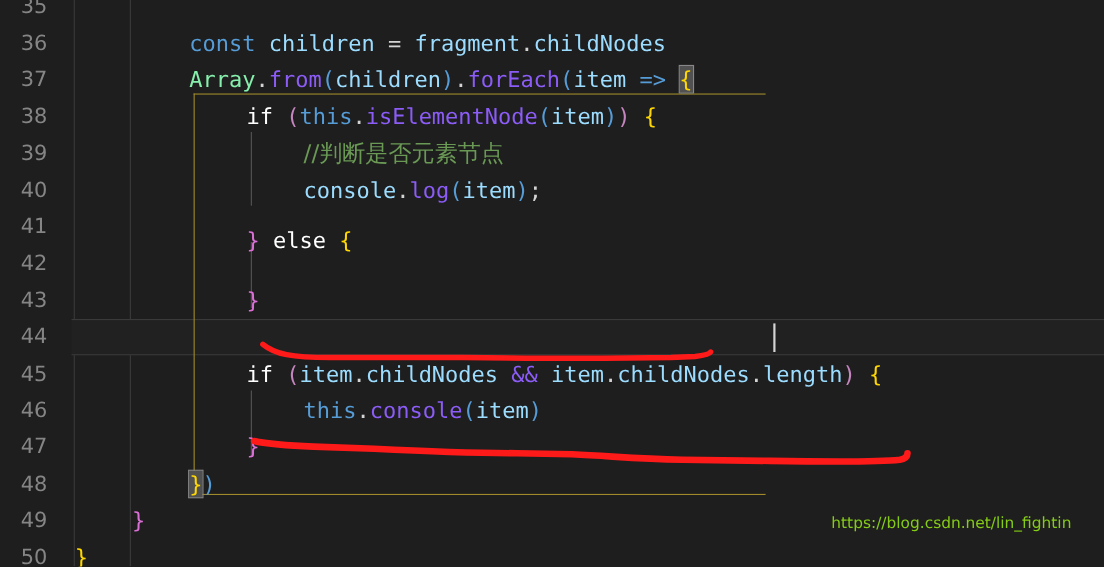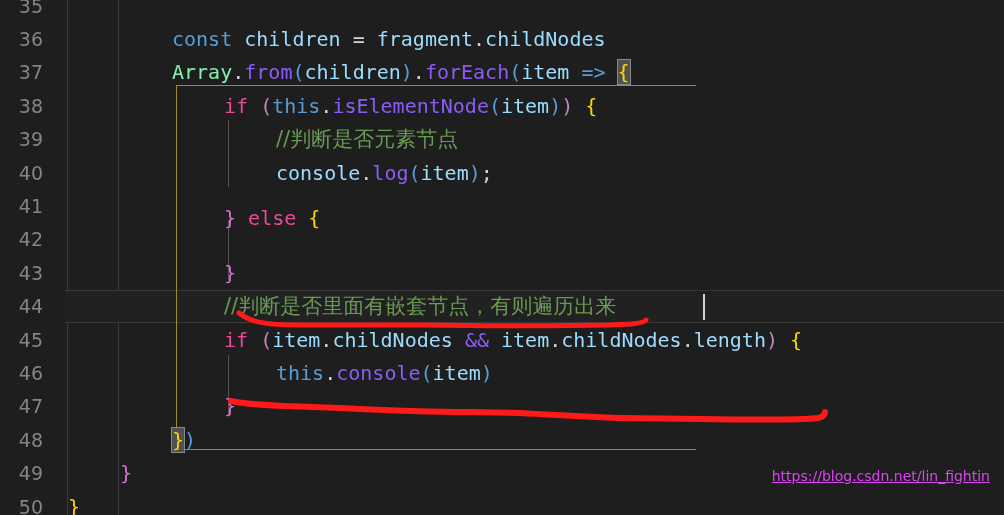--- a/index.html
+++ b/index.html
@@ -97,21 +97,21 @@
     position: absolute;
     height: 33.4px;
     line-height: 33.4px;
     white-space: pre;
     left: 0;
     text-align: right;
   }
 
   
   .t-kw       { color: #569cd6; }  
-  .t-ctrl     { color: #ec4899; }  
+  .t-ctrl     { color: #ffffff; }  
   .t-var      { color: #9cdcfe; }  
   .t-fn       { color: #8b5cf6; }  
   .t-type     { color: #86efac; }  
   .t-punc     { color: #d4d4d4; }  
   .t-paren    { color: #569cd6; }  
   .t-paren-p  { color: #c586c0; }  
   .t-op       { color: #d4d4d4; }
   .t-comment  { color: #6a9955; font-family: "DejaVu Sans", "Liberation Sans", sans-serif; }
   .t-brace-y  { color: #ffd700; }
   .t-brace-v  { color: #da70d6; }
@@ -136,28 +136,27 @@
     position: absolute;
     left: 0; top: 0;
     width: 1004px; height: 515px;
     z-index: 7;
     pointer-events: none;
   }
 
   
   #watermark {
     position: absolute;
-    right: 14px;
+    right: 30px;
     bottom: 22px;
-    color: #d946ef;
+    color: #84cc16;
     font-family: "DejaVu Sans", "Liberation Sans", sans-serif;
     font-size: 14px;
     z-index: 8;
     white-space: nowrap;
-    text-decoration: underline;
   }
 </style>
 </head>
 <body>
 
 <div id="editor">
 
   <div class="ruler" id="ruler-a"></div>
   <div class="ruler" id="ruler-b"></div>
 
@@ -198,21 +197,20 @@
 
     <div class="line t-comment" style="top:123px; left:276px; font-size:21px;">//判断是否元素节点</div>
 
     <div class="line" style="top:157px; left:276px;"><span class="t-var">console</span><span class="t-punc">.</span><span class="t-fn">log</span><span class="t-paren">(</span><span class="t-var">item</span><span class="t-paren">)</span><span class="t-punc">;</span></div>
 
     <div class="line" style="top:190px; left:224px;margin-top:12px;"><span class="t-brace-v">}</span><span class="t-op"> </span><span class="t-ctrl">else</span><span class="t-op"> </span><span class="t-brace-y">{</span></div>
 
 
     <div class="line" style="top:257px; left:224px;"><span class="t-brace-v">}</span></div>
 
-    <div class="line t-comment" style="top:290px; left:224px; font-size:21px;">//判断是否里面有嵌套节点，有则遍历出来</div>
 
     <div class="line" style="top:324px; left:224px;"><span class="t-ctrl">if</span><span class="t-op"> </span><span class="t-paren-p">(</span><span class="t-var">item</span><span class="t-punc">.</span><span class="t-var">childNodes</span><span class="t-op"> </span><span class="t-fn">&amp;&amp;</span><span class="t-op"> </span><span class="t-var">item</span><span class="t-punc">.</span><span class="t-var">childNodes</span><span class="t-punc">.</span><span class="t-var">length</span><span class="t-paren-p">)</span><span class="t-op"> </span><span class="t-brace-y">{</span></div>
 
     <div class="line" style="top:357px; left:276px;"><span class="t-kw">this</span><span class="t-punc">.</span><span class="t-fn">console</span><span class="t-paren">(</span><span class="t-var">item</span><span class="t-paren">)</span></div>
 
     <div class="line" style="top:390px; left:224px;"><span class="t-brace-v">}</span></div>
 
     <div class="line" style="top:424px; left:172px;"><span class="t-brace-y bracket-match">}</span><span class="t-paren">)</span></div>
 
     <div class="line" style="top:457px; left:120px;"><span class="t-brace-v">}</span></div>

